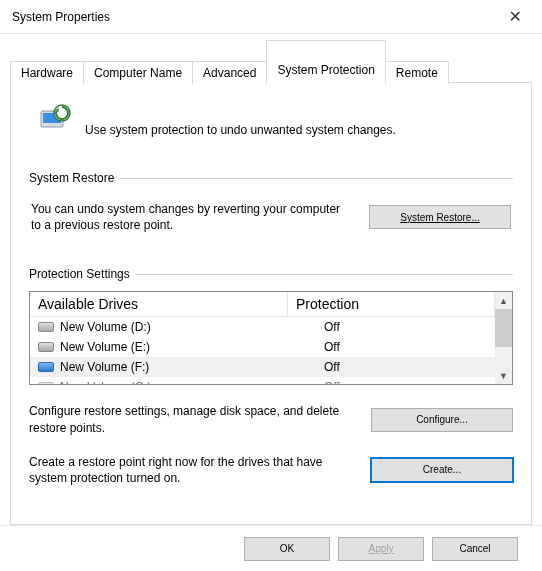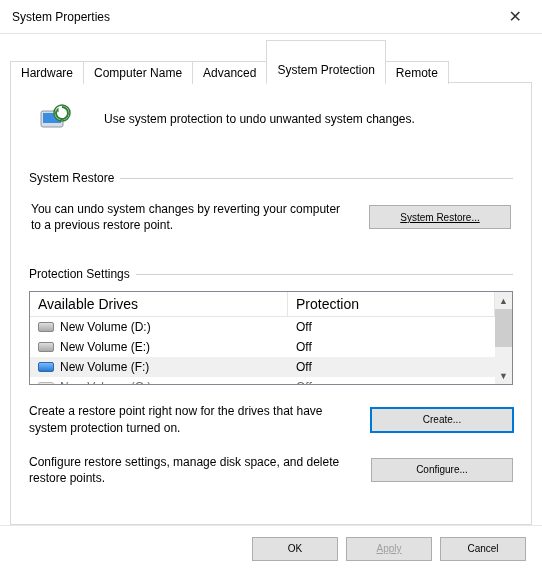--- a/index.html
+++ b/index.html
@@ -72,22 +72,22 @@
     border-bottom: 1px solid #fff;
   }
   .panel {
     border: 1px solid #d9d9d9;
     flex: 1;
     padding: 12px 18px 18px 18px;
     position: relative;
   }
   .intro-row {
     display: flex;
-    align-items: center;
-    gap: 31px;
+    align-items: flex-end;
+    gap: 12px;
     padding: 6px 0 18px 8px;
   }
   .shield-icon {
     width: 36px;
     height: 36px;
     flex-shrink: 0;
     position: relative;
   }
   .intro-text { font-size: 12px; }
   .group-header {
@@ -153,20 +153,21 @@
     text-align: left;
     border-right: 1px solid #e5e5e5;
     border-bottom: 1px solid #e5e5e5;
   }
   .col-drive { width: 258px; }
   .col-prot { flex: 1; }
   .drive-row {
     display: flex;
     align-items: center;
     height: 20px;
+    gap: 28px;
   }
   .drive-row.selected { background: #f0f0f0; }
   .dcell {
     padding: 0 8px;
     font-size: 12px;
     display: flex;
     align-items: center;
     gap: 6px;
   }
   .disk-icon {
@@ -212,21 +213,21 @@
     flex: 1;
     font-size: 12px;
     line-height: 1.35;
   }
   .button-bar {
     height: 46px;
     display:flex;
     justify-content:flex-end;
     align-items:center;
     gap:8px;
-    padding:0 16px;
+    padding:0 24px;
     border-top:1px solid #e8e8e8;
     background:#fff;
   }
   .button-bar .btn { min-width: 86px; }
 </style>
 </head>
 <body>
 
 <div class="window">
 
@@ -313,27 +314,27 @@
         <div class="scrollbar">
           <div class="sb-btn">▲</div>
           <div class="sb-track">
               <div class="sb-thumb"></div>
             </div>
           <div class="sb-btn">▼</div>
         </div>
       </div>
 
       <div class="setting-row">
+        <div class="setting-text">Configure restore settings, manage disk space, and delete restore points.</div>
+        <button class="btn"><span>Configure...</span></button>
+      </div>
+
+      <div class="setting-row">
         <div class="setting-text">Create a restore point right now for the drives that have system protection turned on.</div>
         <button class="btn focused"><span>Create...</span></button>
-      </div>
-
-      <div class="setting-row">
-        <div class="setting-text">Configure restore settings, manage disk space, and delete restore points.</div>
-        <button class="btn"><span>Configure...</span></button>
       </div>
 
     </div>
   </div>
 
   <div class="button-bar">
     <button class="btn"><span>OK</span></button>
     <button class="btn" disabled=""><span style="text-decoration:underline;">Apply</span></button>
     <button class="btn"><span>Cancel</span></button>
   </div>

